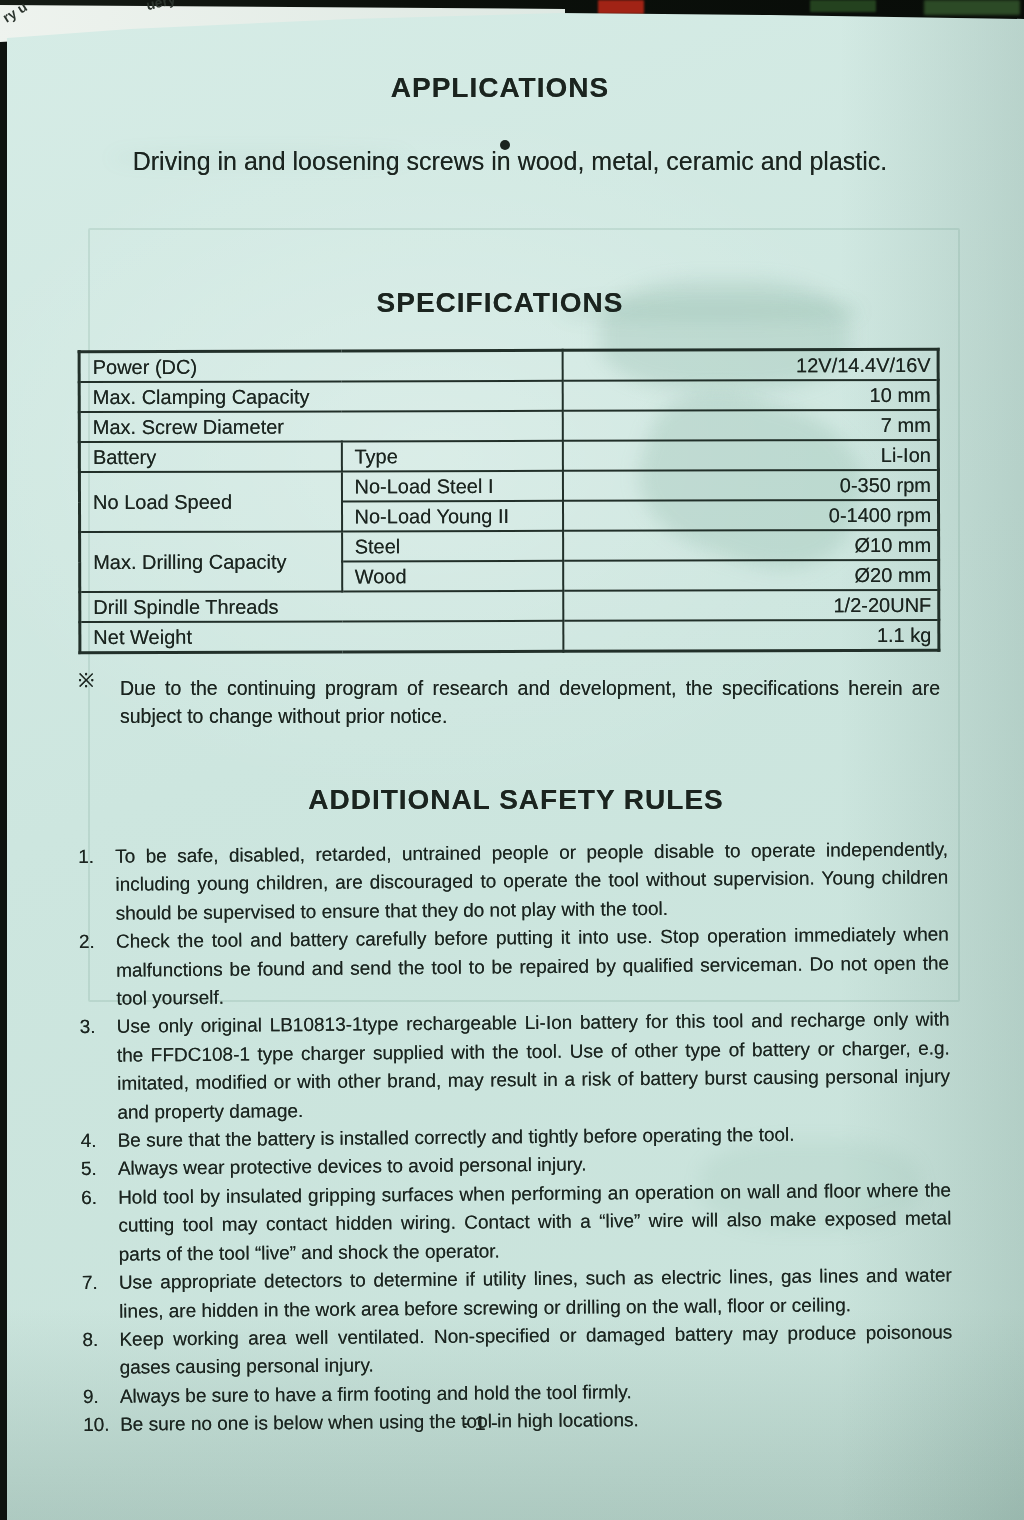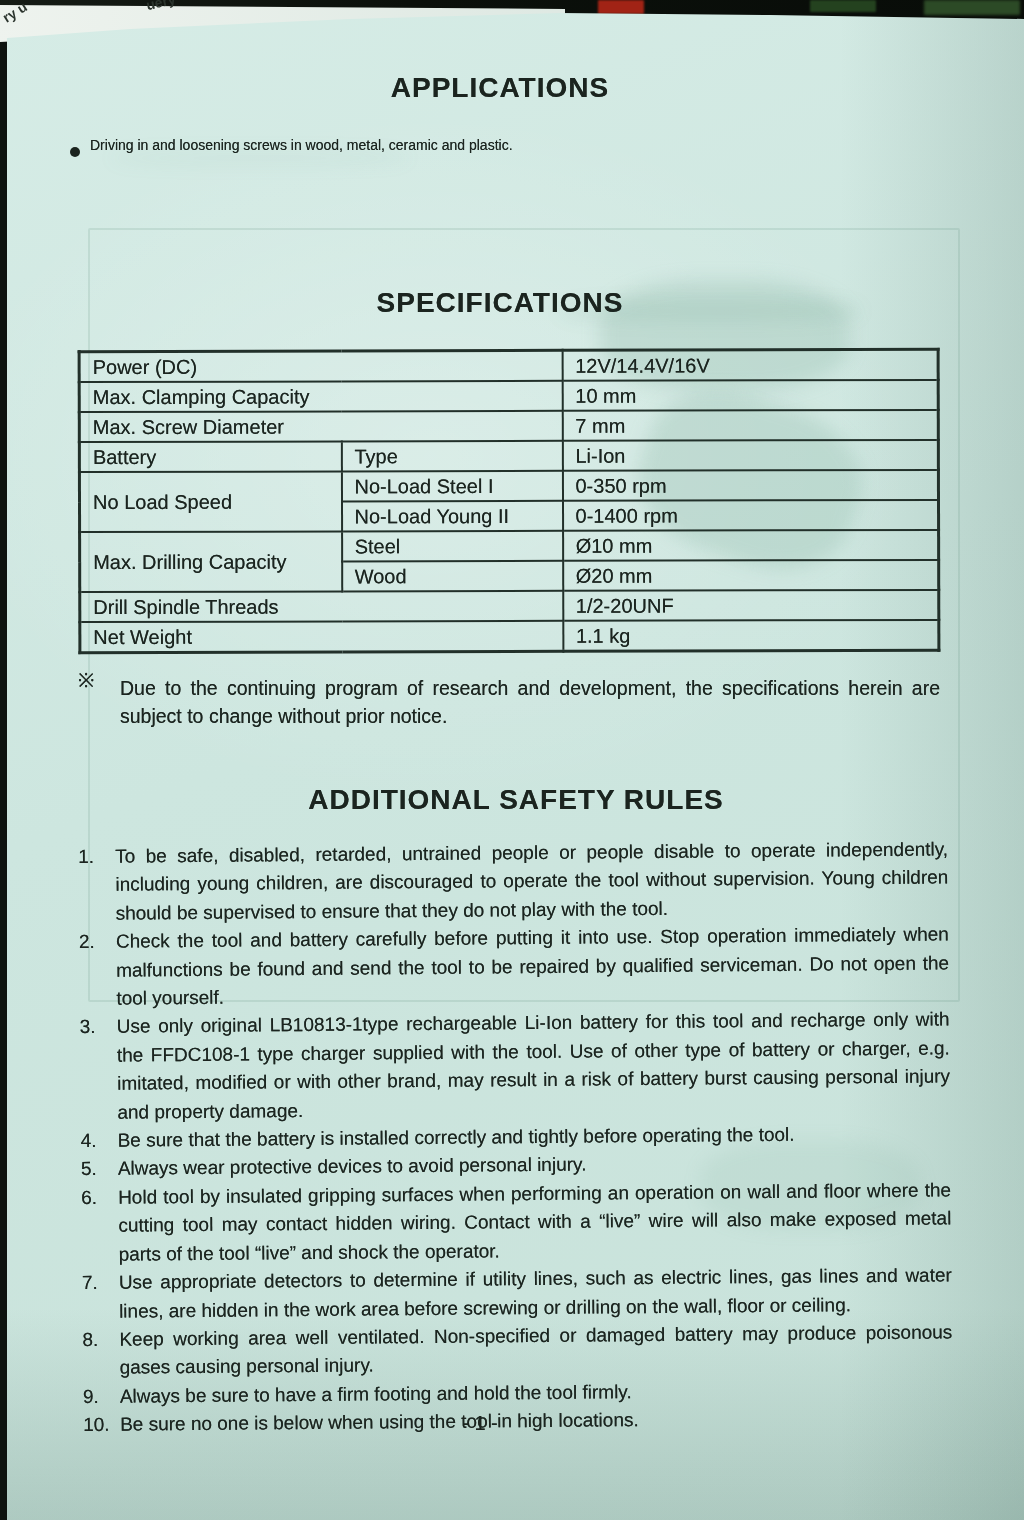--- a/index.html
+++ b/index.html
@@ -46,35 +46,35 @@
   .ink{color:#1b241f;text-shadow:0 0 0.6px rgba(22,34,28,0.75);}
   h1.sec{
     position:absolute;left:0;width:1000px;text-align:center;margin:0;
     font-size:28px;font-weight:bold;letter-spacing:1px;
   }
   .h-applications{top:72px;}
   .h-specifications{top:287px;}
   .h-safety{top:784px;padding-left:16px;}
   
   .bullets{position:absolute;left:70px;top:134px;width:880px;}
-  .bullet-row{display:flex;align-items:flex-end;margin-bottom:7px;font-size:14px;line-height:23px;}
+  .bullet-row{display:flex;align-items:center;margin-bottom:7px;font-size:25px;line-height:23px;flex-direction:column;}
   .bullet-dot{width:10px;height:10px;border-radius:50%;background:#1b241f;margin:6px 10px 0 0;flex:none;}
   
   table.specs{
     position:absolute;left:78px;top:349px;width:862px;
     border-collapse:collapse;table-layout:fixed;
     transform:rotate(-0.15deg);
   }
   table.specs td{
     border:2px solid #22302a;height:28px;font-size:20px;
     padding:0 6px 0 12px;color:#1b241f;text-shadow:0 0 0.6px rgba(22,34,28,0.75);
     overflow:hidden;white-space:nowrap;
   }
   table.specs{border:3px solid #22302a;}
-  td.val{text-align:left;padding:0 4px;}
+  td.val{text-align:right;padding:0 4px;}
   
   .note{position:absolute;left:78px;top:666px;width:870px;display:flex;font-size:19.5px;line-height:28px;}
   .note-mark{flex:none;width:34px;}
   .note p{margin:8px;flex:1;text-align:justify;}
   
   .rules{position:absolute;left:78px;top:843px;width:870px;transform:rotate(-0.5deg);transform-origin:left top;}
   .rule{display:flex;align-items:flex-start;font-size:19px;line-height:28.4px;}
   .rule .num{flex:none;width:37px;}
   .rule p{margin:0;flex:1;text-align:justify;}
   

